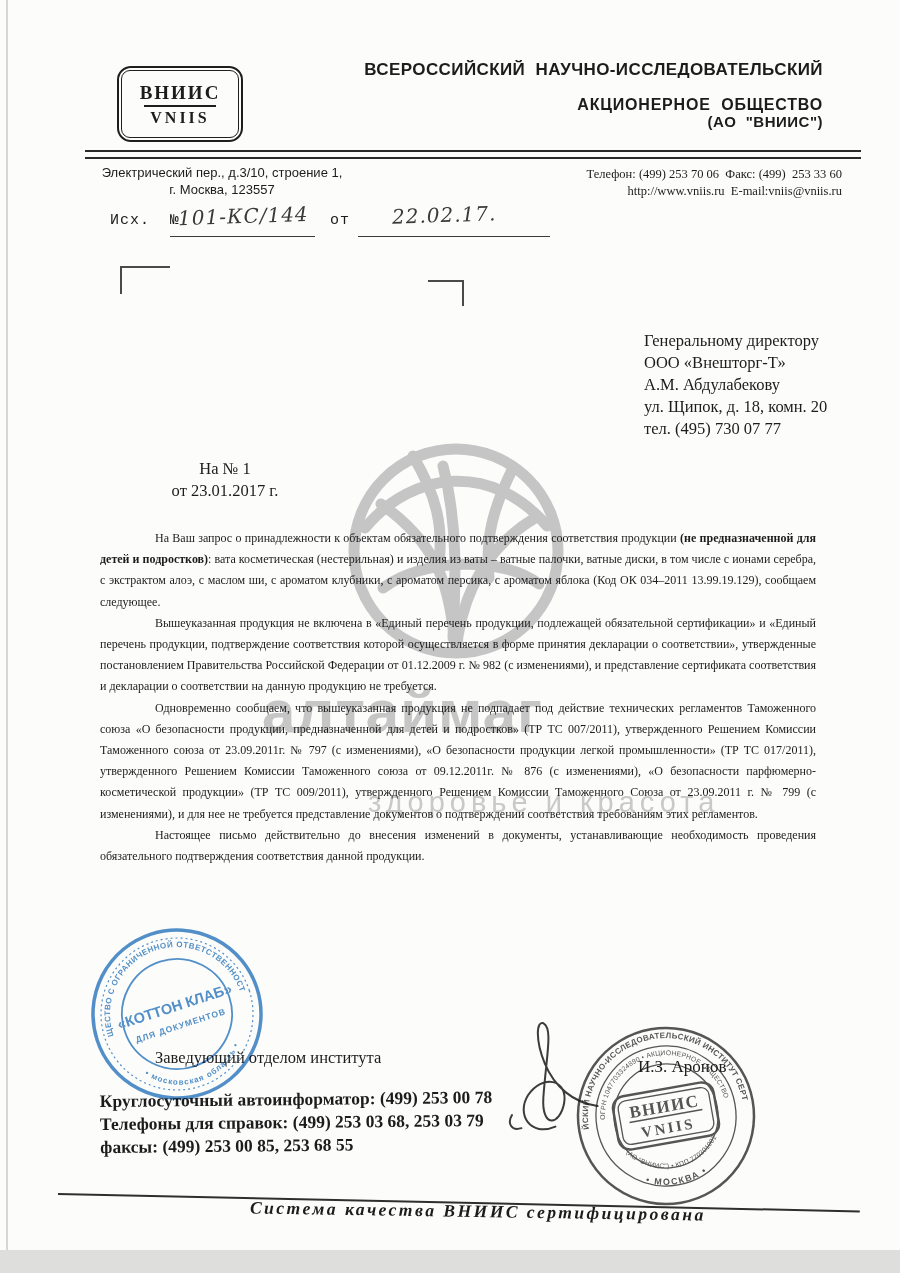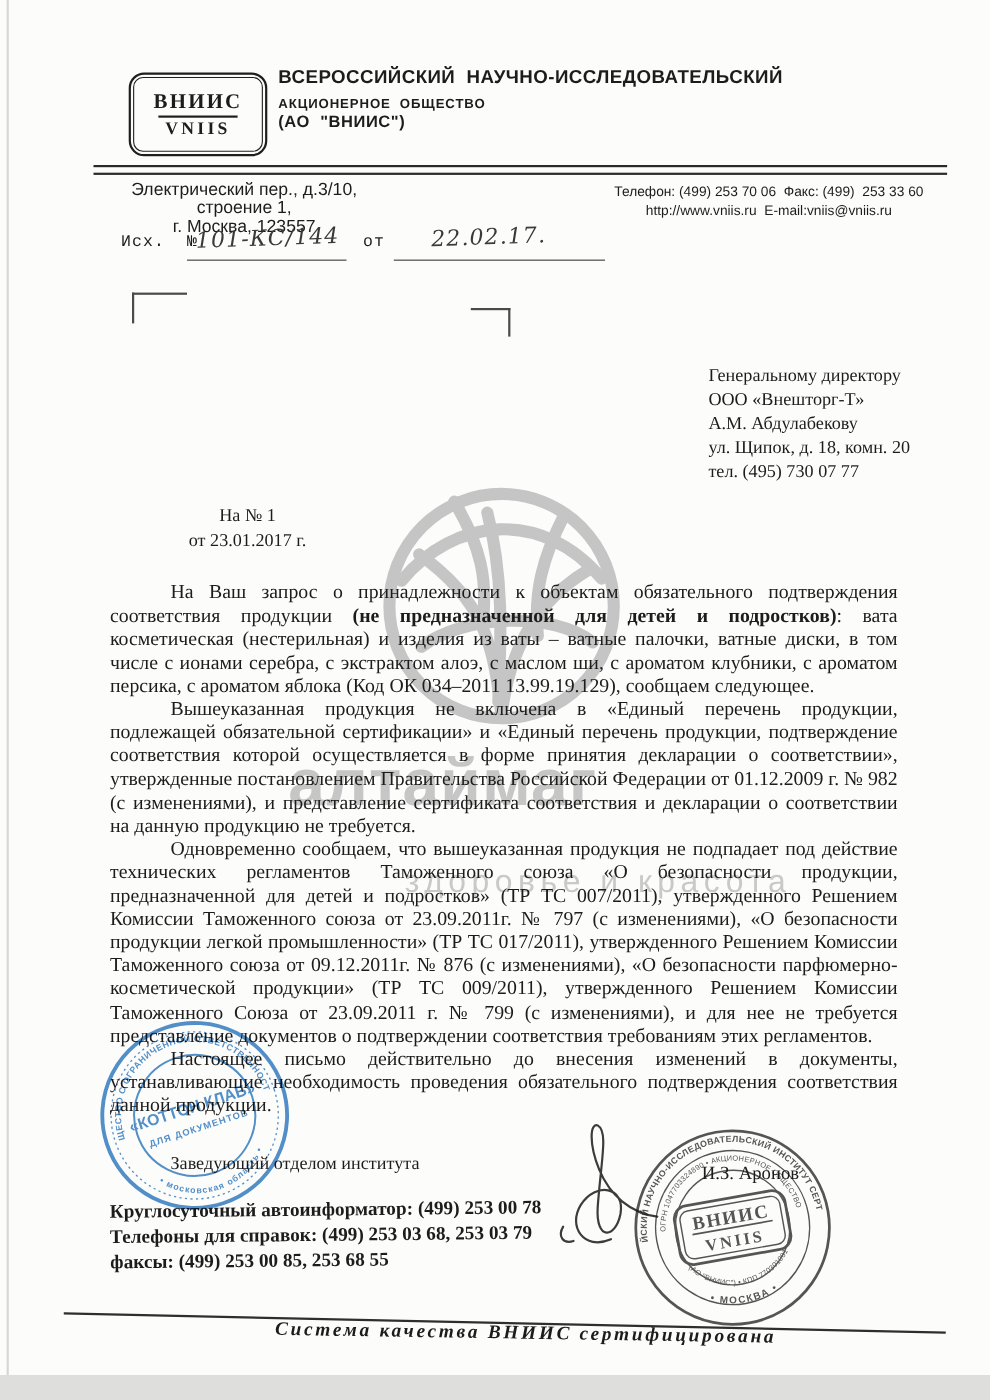--- a/index.html
+++ b/index.html
@@ -10,48 +10,48 @@
   .edge-left{left:6px;top:0;width:2px;height:1273px;background:#d6d6d4;}
   .bottom-band{left:0;top:1250px;width:900px;height:23px;background:#dededc;}
 
   
   .logo{left:117px;top:66px;width:118px;height:68px;border:2.5px solid #1e1e1e;border-radius:14px;padding:2px;}
   .logo-inner{width:100%;height:100%;border:1.5px solid #1e1e1e;border-radius:9px;box-sizing:border-box;
               display:flex;flex-direction:column;align-items:center;justify-content:center;}
   .logo-t1{font-weight:bold;font-size:19px;letter-spacing:2px;line-height:22px;}
   .logo-sep{width:72px;height:2px;background:#1e1e1e;margin:1px 0 2px;}
   .logo-t2{font-weight:bold;font-size:16px;letter-spacing:3px;line-height:17px;}
-  .head-block{left:253px;top:60px;width:570px;text-align:left;font-family:"Liberation Sans",sans-serif;font-weight:bold;}
+  .head-block{left:253px;top:60px;width:570px;text-align:right;font-family:"Liberation Sans",sans-serif;font-weight:bold;}
   .head-l1,.head-l2{font-size:17px;line-height:20px;letter-spacing:0.4px;}
-  .head-l3{font-size:12px;line-height:16px;letter-spacing:0.8px;margin-top:6px;}
+  .head-l3{font-size:16px;line-height:16px;letter-spacing:0.8px;margin-top:17px;}
   .head-l4{font-size:15px;line-height:18px;letter-spacing:0.5px;}
   .dbl-rule{left:85px;top:150px;width:776px;height:5px;border-top:2px solid #2a2a2a;border-bottom:2px solid #2a2a2a;}
-  .addr{left:88px;top:164px;width:268px;text-align:center;font-family:"Liberation Sans",sans-serif;font-size:16px;line-height:17px;}
-  .contacts{left:520px;top:166px;width:358px;text-align:center;font-family:Liberation Sans, sans-serif;font-size:12.5px;line-height:17px;}
+  .addr{left:88px;top:164px;width:268px;text-align:center;font-family:"Liberation Sans",sans-serif;font-size:13px;line-height:17px;}
+  .contacts{left:484px;top:166px;width:358px;text-align:right;font-family:Liberation Serif, serif;font-size:12.5px;line-height:17px;}
 
   
   .outgoing-label{font-family:"Liberation Mono",monospace;font-size:15px;letter-spacing:1px;}
   .hand{font-family:"DejaVu Serif",serif;font-style:italic;font-size:20px;color:#3a3a3a;letter-spacing:1px;}
   .uline{border-top:1.5px solid #3a3a3a;height:0;}
 
   .corner-l{left:120px;top:266px;width:48px;height:26px;border-top:2px solid #4a4a4a;border-left:2px solid #4a4a4a;}
   .corner-r{left:428px;top:280px;width:34px;height:24px;border-top:2px solid #4a4a4a;border-right:2px solid #4a4a4a;}
 
   .recipient{left:612px;top:330px;width:270px;font-size:16.5px;line-height:22px;margin-left:32px;}
   .refblock{left:125px;top:458px;width:200px;font-size:16.5px;line-height:22px;text-align:center;}
 
   
   .wm-emblem{left:343px;top:438px;width:226px;height:226px;opacity:0.5;z-index:1;}
   .wm-big{left:262px;top:662px;width:470px;font-family:"Liberation Sans",sans-serif;font-weight:bold;
           font-size:60px;color:rgba(125,125,125,0.42);letter-spacing:1px;z-index:1;line-height:100px;}
   .wm-small{left:368px;top:786px;font-family:"Liberation Sans",sans-serif;font-size:29px;
             color:rgba(150,150,150,0.5);letter-spacing:5px;z-index:1;}
 
   
-  .body-text{left:100px;top:528px;width:716px;font-size:18px;line-height:21.2px;text-align:justify;z-index:2;}
+  .body-text{left:100px;top:528px;width:716px;font-size:12px;line-height:21.2px;text-align:justify;z-index:2;}
   .body-text p{margin:0;text-indent:55px;}
   .sig-title{left:155px;top:1048px;font-size:16.5px;z-index:2;}
   .sig-name{left:638px;top:1057px;font-size:17px;z-index:4;}
   .foot-contacts{left:100px;top:1088px;font-weight:bold;font-size:17.5px;line-height:23px;z-index:2;transform:rotate(-0.6deg);}
 
   .stamp{mix-blend-mode:multiply;z-index:3;}
   .stamp-blue{left:88px;top:925px;width:178px;height:178px;opacity:0.88;}
   .stamp-black{left:571px;top:1021px;width:190px;height:190px;opacity:0.8;}
   .signature{left:498px;top:1013px;width:140px;height:122px;z-index:4;transform:rotate(-6deg);}
 

